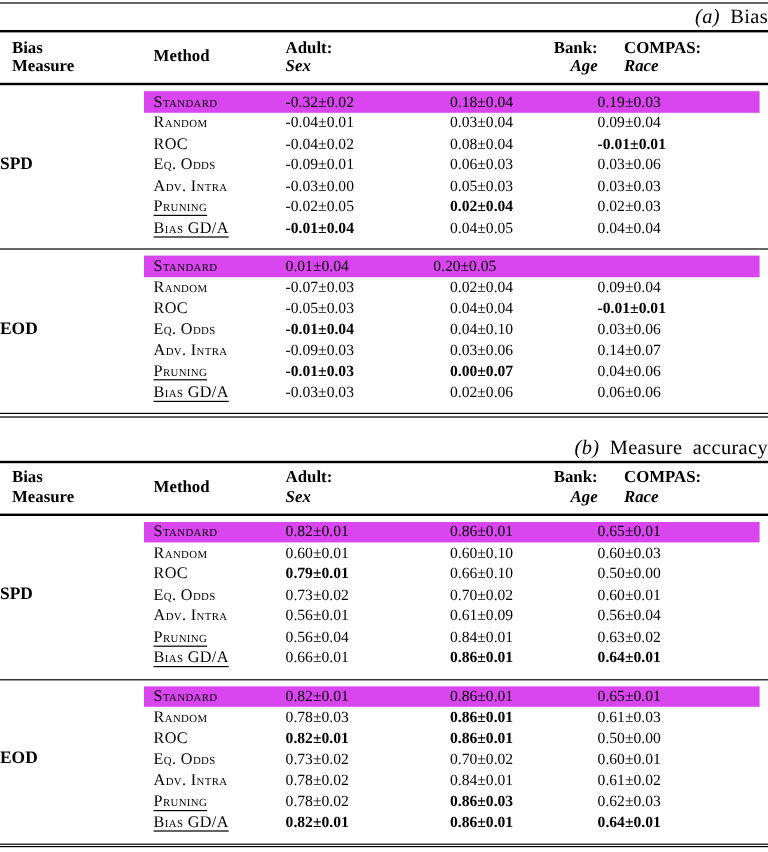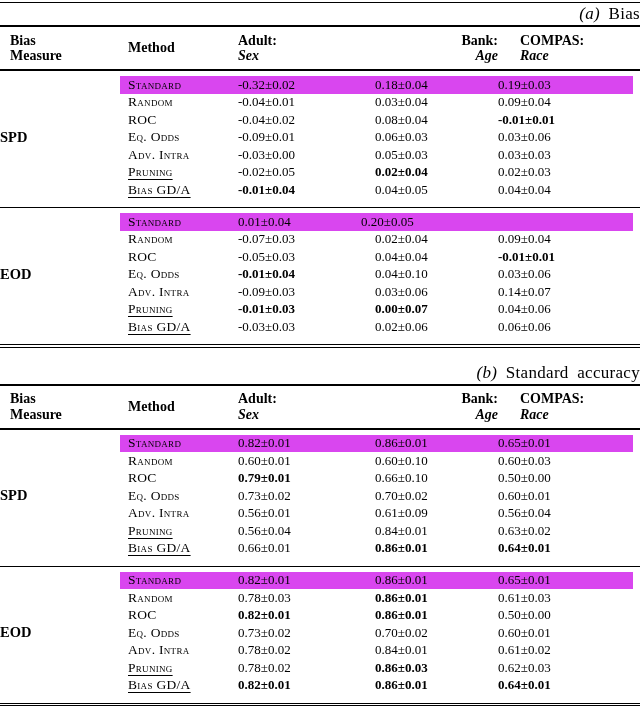--- a/index.html
+++ b/index.html
@@ -176,21 +176,21 @@
           <span class="cell c-v1 italic">-0.03±0.03</span>
           <span class="cell c-v2 italic">0.02±0.06</span>
           <span class="cell c-v3 normal">0.06±0.06</span>
         </div>
       </div>
   </div>
   <div class="rule-double"></div>
 
   <div class="caption caption-b">
     <span class="cap-label">(b)</span>
-    <span>Standard accuracy</span>
+    <span>Measure accuracy</span>
   </div>
   <div class="rule-thick-b"></div>
 
   <div class="thead">
     <div class="h-measure">
       <div>Bias</div>
       <div>Measure</div>
     </div>
     <div class="h-method">Method</div>
     <div class="h-ds1">

